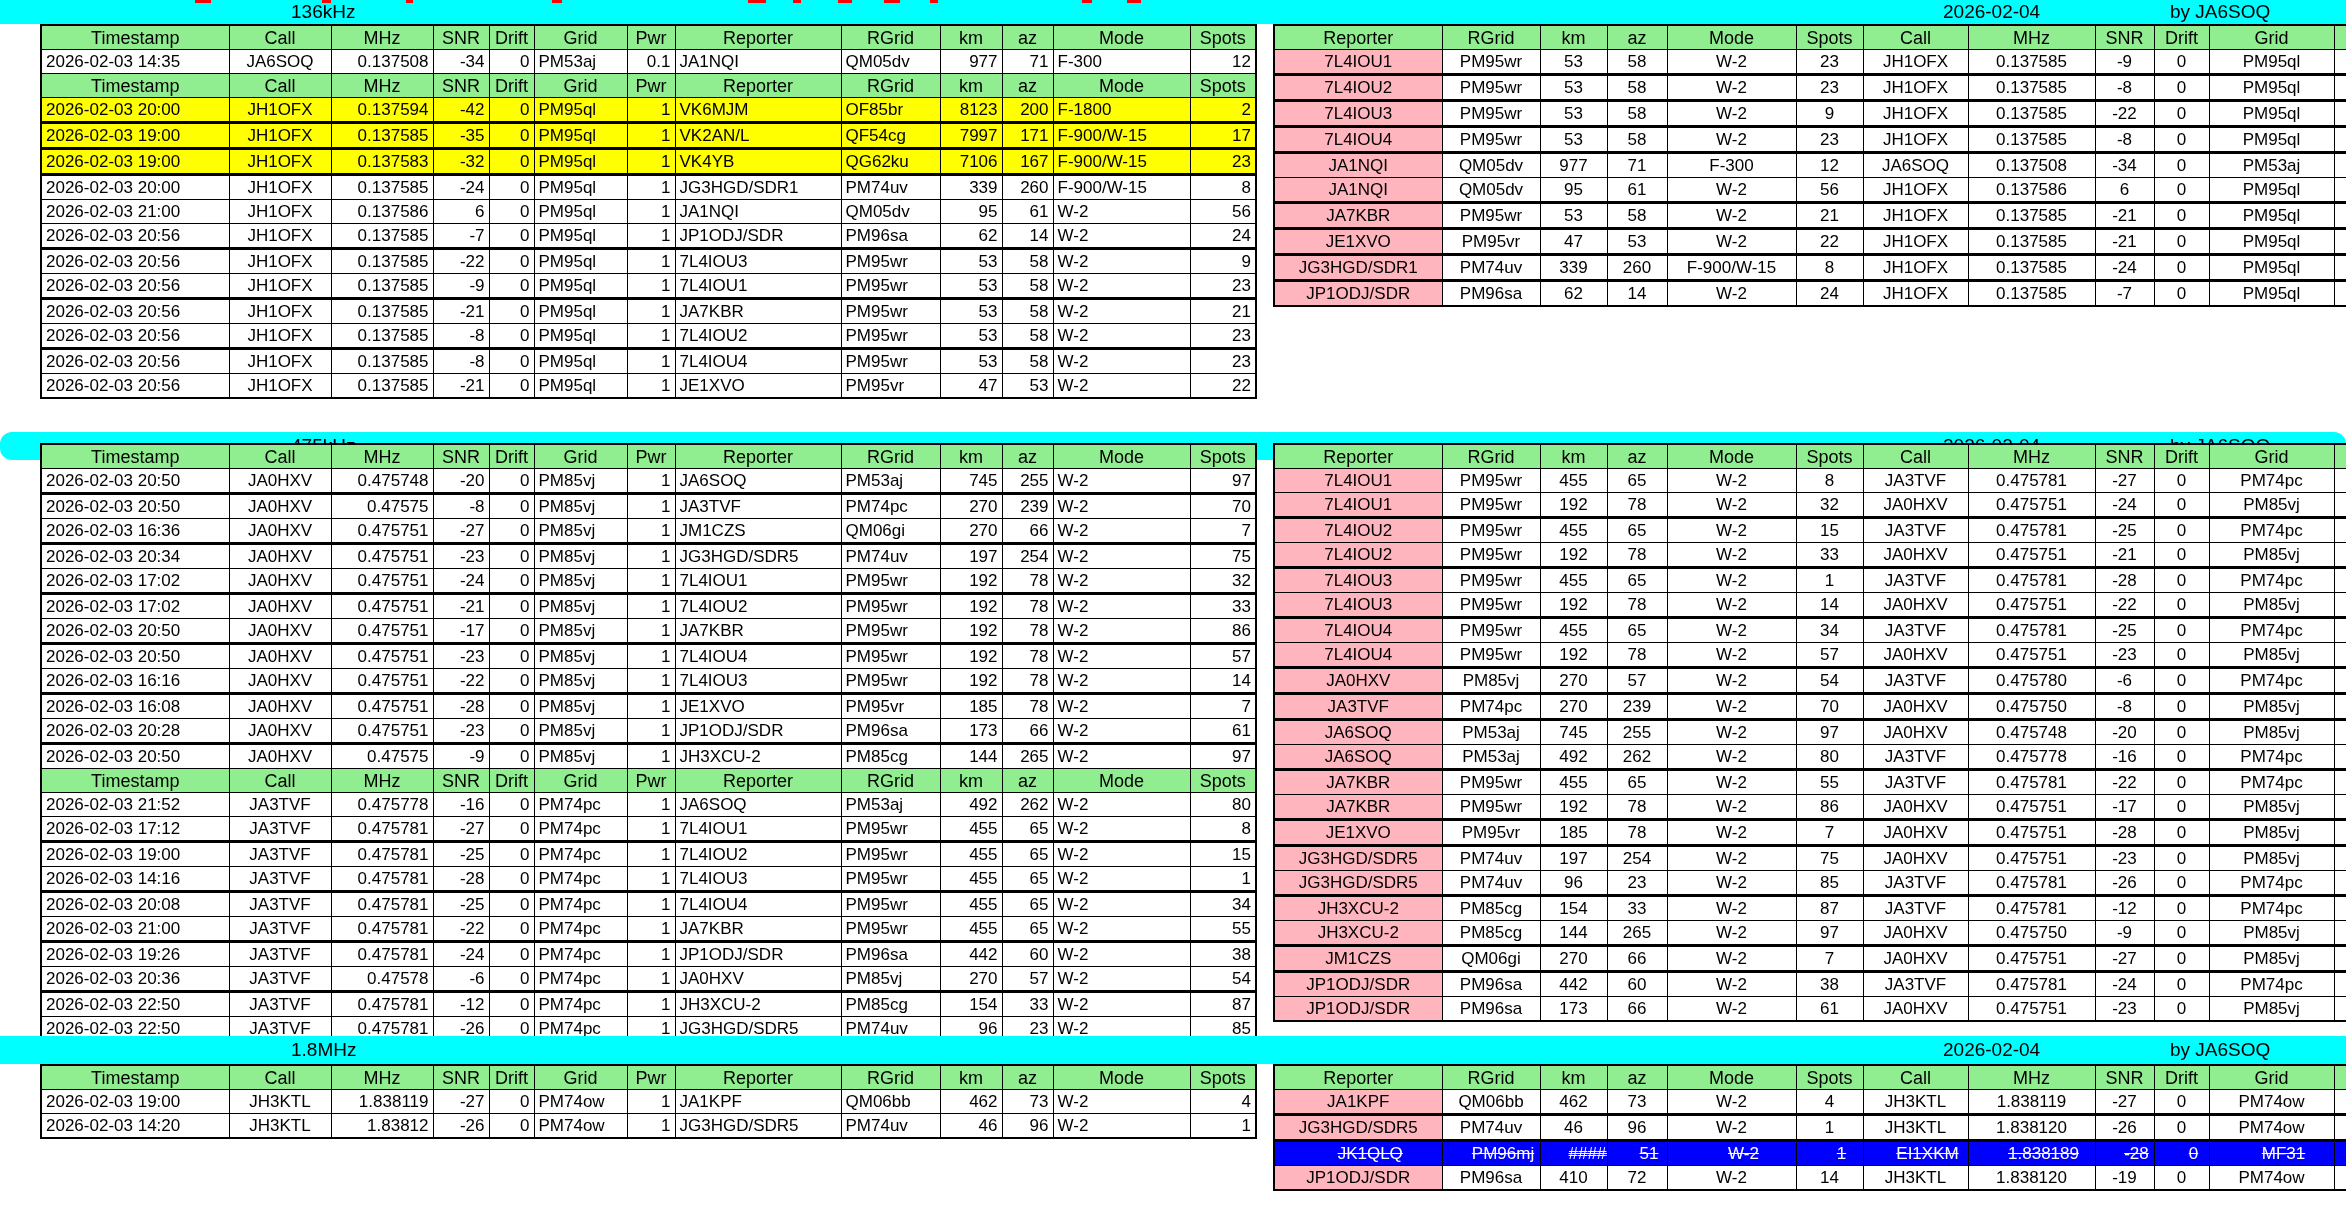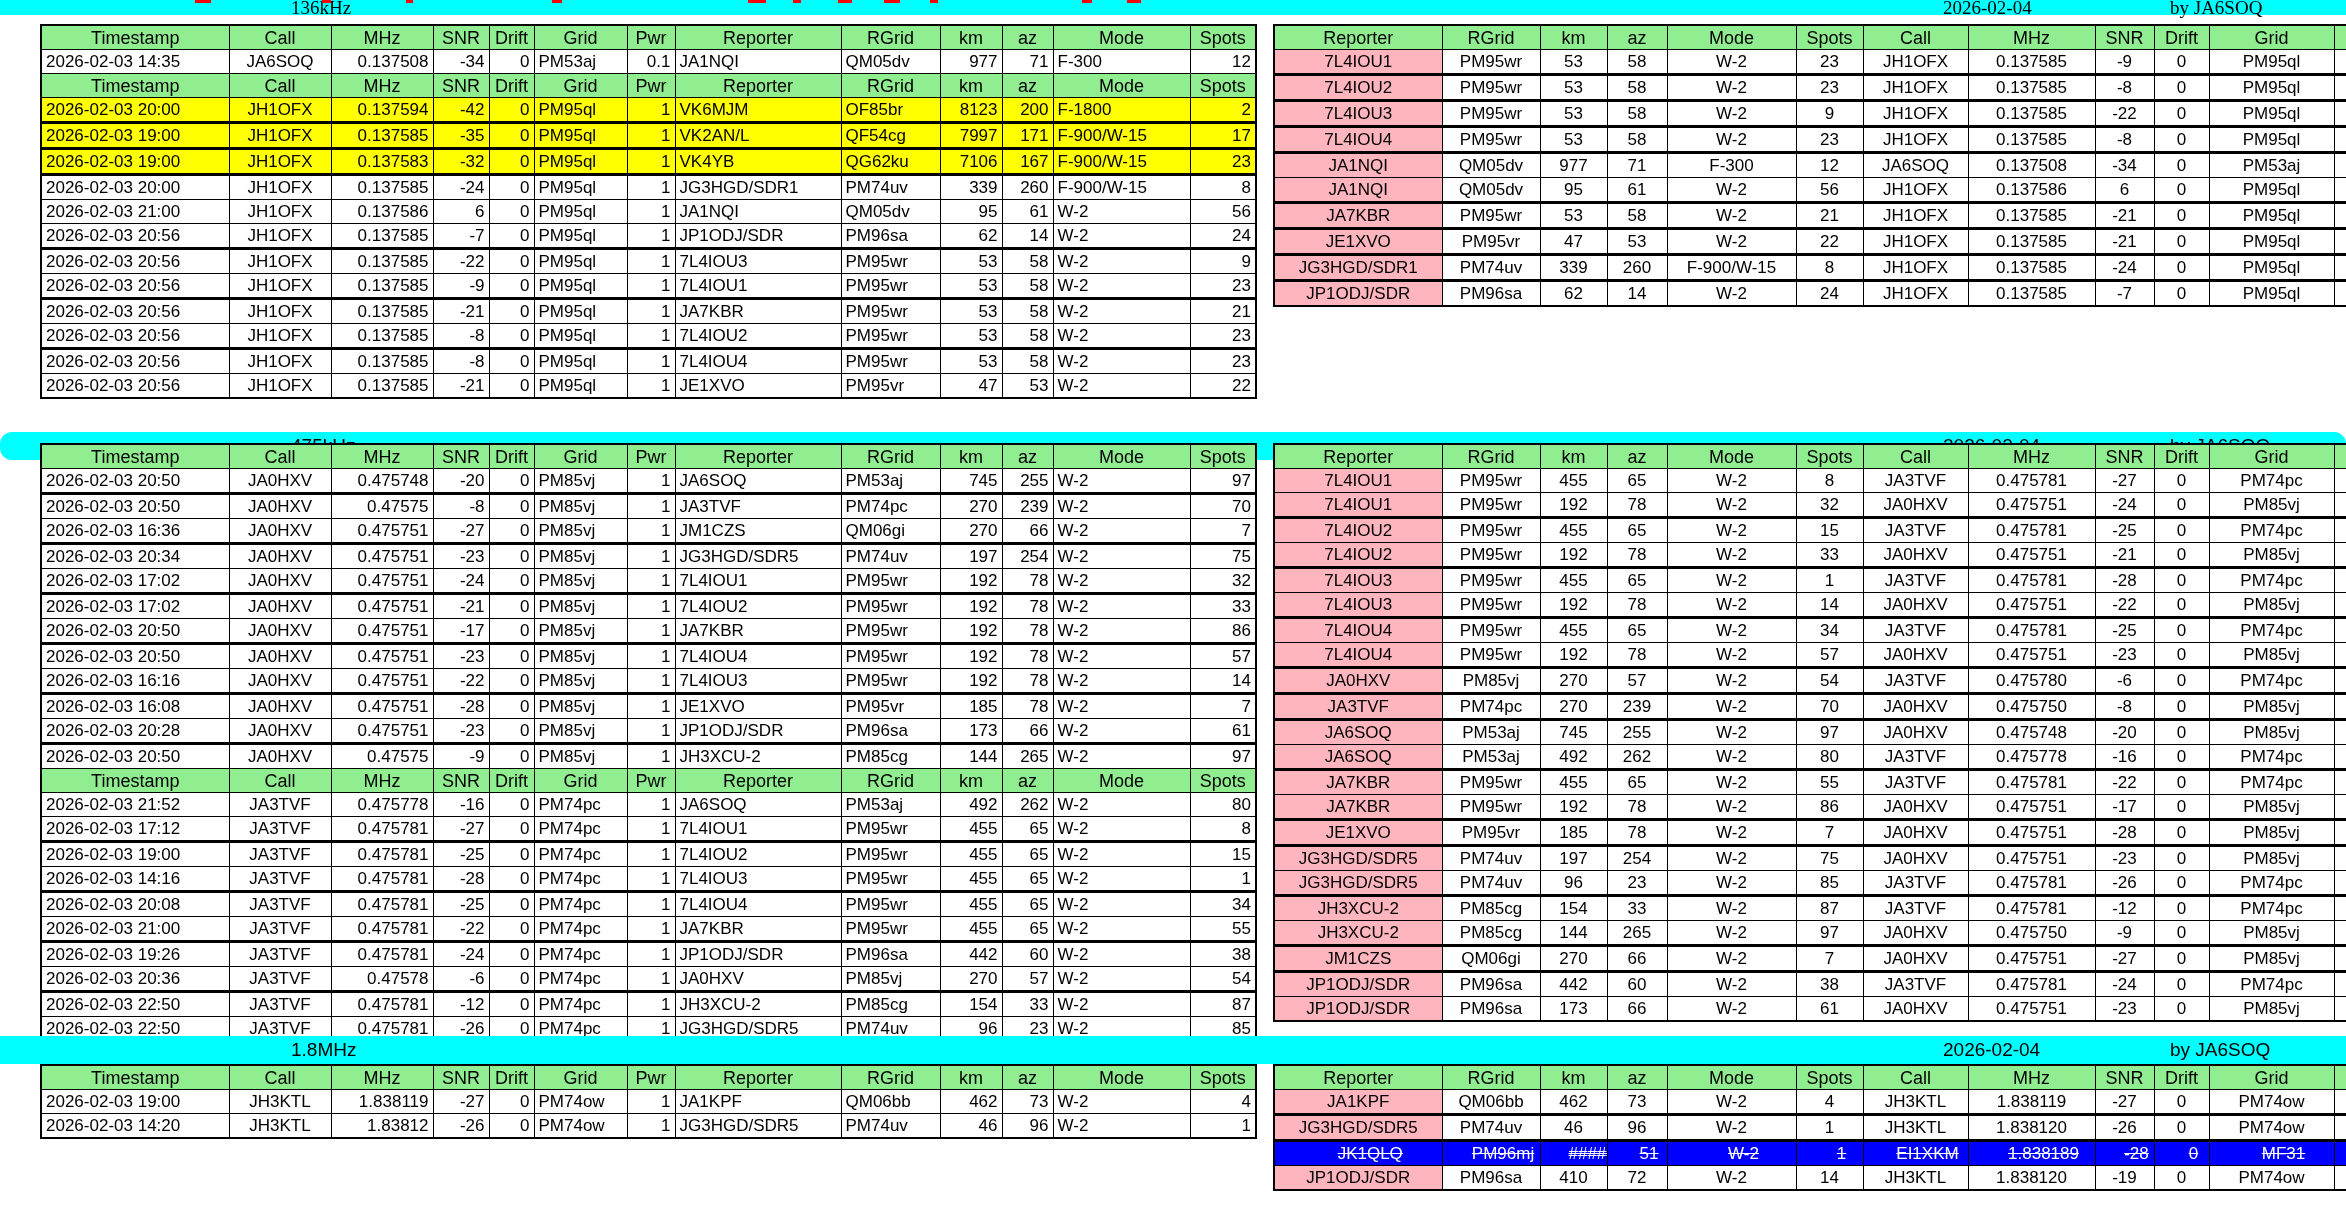--- a/index.html
+++ b/index.html
@@ -4,21 +4,21 @@
 <style>
   html,body{margin:0;padding:0;background:#ffffff;}
   .canvas{
     position:relative;width:2346px;height:1220px;background:#ffffff;
     font-family:"Liberation Sans",sans-serif;overflow:hidden;
   }
   .band{position:absolute;left:0;width:2346px;background:#00FFFF;}
   .band .title{position:absolute;left:291px;top:50%;transform:translateY(-50%);font-size:19px;color:#000;white-space:nowrap;}
   .band .bdate{position:absolute;left:1943px;top:50%;transform:translateY(-50%);font-size:19px;color:#000;white-space:nowrap;}
   .band .bby{position:absolute;left:2170px;top:50%;transform:translateY(-50%);font-size:19px;color:#000;white-space:nowrap;}
-  #band1{top:0;height:15px;font-family:Liberation Serif, serif;}
+  #band1{top:0;height:24px;}
   #band2{top:432px;height:28px;border-radius:12px;}
   #band3{top:1036px;height:28px;}
   .frag{position:absolute;top:0;height:3px;background:#FF0000;}
   table.tbl{
     position:absolute;border-collapse:collapse;table-layout:fixed;
     background:#ffffff;border:2px solid #000;margin-left:40px;
   }
   #t136L,#t136R{top:24px;}
   #t475L,#t475R{top:443px;}
   #t18L,#t18R{top:1064px;}

